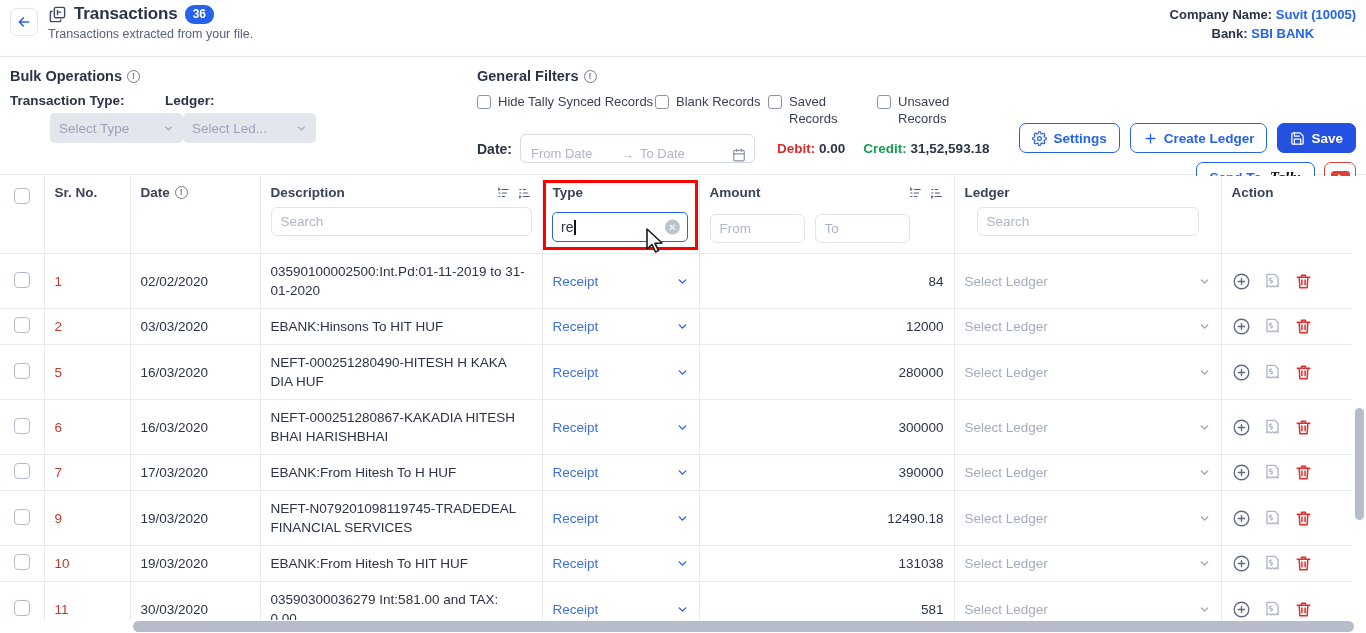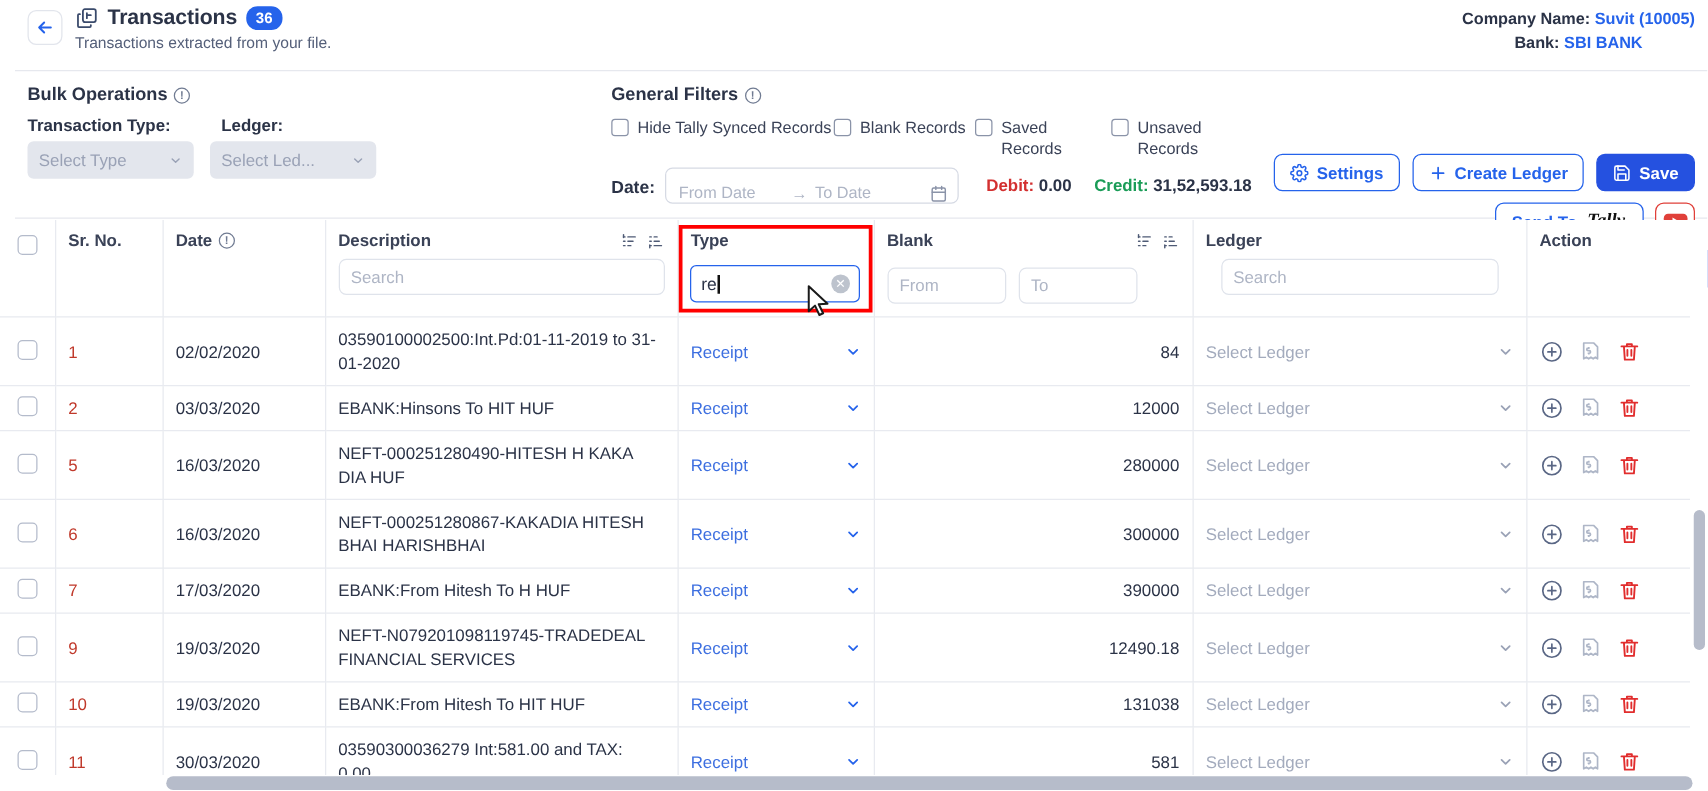--- a/index.html
+++ b/index.html
@@ -3,21 +3,21 @@
 <meta charset="utf-8">
 <style>
   * { box-sizing: border-box; }
   html, body {
     margin: 0; padding: 0;
     width: 1366px; height: 633px;
     background: #ffffff;
     font-family: "Liberation Sans", sans-serif;
     overflow: hidden;
   }
-  .app { position: relative; width: 1366px; height: 633px; background:#fff;padding-left:12px; }
+  .app { position: relative; width: 1366px; height: 633px; background:#fff; }
 
   
   .topbar { position:relative; height:57px; border-bottom:1px solid #e6e8ee; }
   .back-btn {
     position:absolute; left:10px; top:8px; width:28px; height:28px;
     border:1px solid #e2e5ec; border-radius:7px; background:#fff;
     display:flex; align-items:center; justify-content:center; cursor:pointer;
   }
   .back-btn svg { width:16px; height:16px; }
   .title-wrap { position:absolute; left:48px; top:4px; }
@@ -37,21 +37,21 @@
   .filterbar { position:relative; height:118px; border-bottom:1px solid #e6e8ee; }
   .sec-title { font-size:14.5px; font-weight:bold; color:#2b3347; display:flex; align-items:center; gap:5px; }
   .info-ico {
     width:13px; height:13px; border:1.4px solid #707b92; border-radius:50%;
     display:inline-flex; align-items:center; justify-content:center;
     font-size:9px; color:#707b92; font-weight:bold; line-height:1;
   }
   .bulk { position:absolute; left:10px; top:11px; }
   .bulk-labels { display:flex; gap:22px; margin-top:9px; }
   .fld-label { font-size:13.5px; font-weight:bold; color:#2b3347; }
-  .bulk-selects { display:flex; gap:13px; margin-top:5px; }
+  .bulk-selects { display:flex; margin-top:5px;margin-left:40px; }
   .sel-disabled {
     width:133px; height:30px; background:#e3e6ed; border-radius:5px;
     display:flex; align-items:center; justify-content:space-between;
     padding:0 9px; color:#9aa2b6; font-size:13.5px; cursor:not-allowed;
   }
   .chev { width:11px; height:11px; }
 
   .genfilters { position:absolute; left:477px; top:11px; }
   .cb-row { display:flex; margin-top:9px; }
   .cb-item { display:flex; align-items:flex-start; gap:7px; }
@@ -367,21 +367,21 @@
             </div>
             <input class="srch" value="" placeholder="Search" style="">
           </th>
           <th>
             <div class="th-label">
                 <span>Type</span>
               </div>
           </th>
           <th>
             <div class="th-label">
-              <span>Blank</span>
+              <span>Amount</span>
               <span class="th-sorts">
                 <svg class="sort-ico" viewBox="0 0 24 24" fill="none" stroke="#4e5a75" stroke-width="2" stroke-linecap="round">
                     <path d="M4 6h2M4 12h2M4 18h2"></path>
                     <path d="M10 6h10M10 12h7M10 18h4"></path>
                     <path d="M4 3v4"></path>
                   </svg>
                 <svg class="sort-ico" viewBox="0 0 24 24" fill="none" stroke="#4e5a75" stroke-width="2" stroke-linecap="round">
                     <path d="M4 6h2M4 12h2M4 18h2"></path>
                     <path d="M10 6h4M10 12h7M10 18h10"></path>
                     <path d="M4 17v4"></path>

